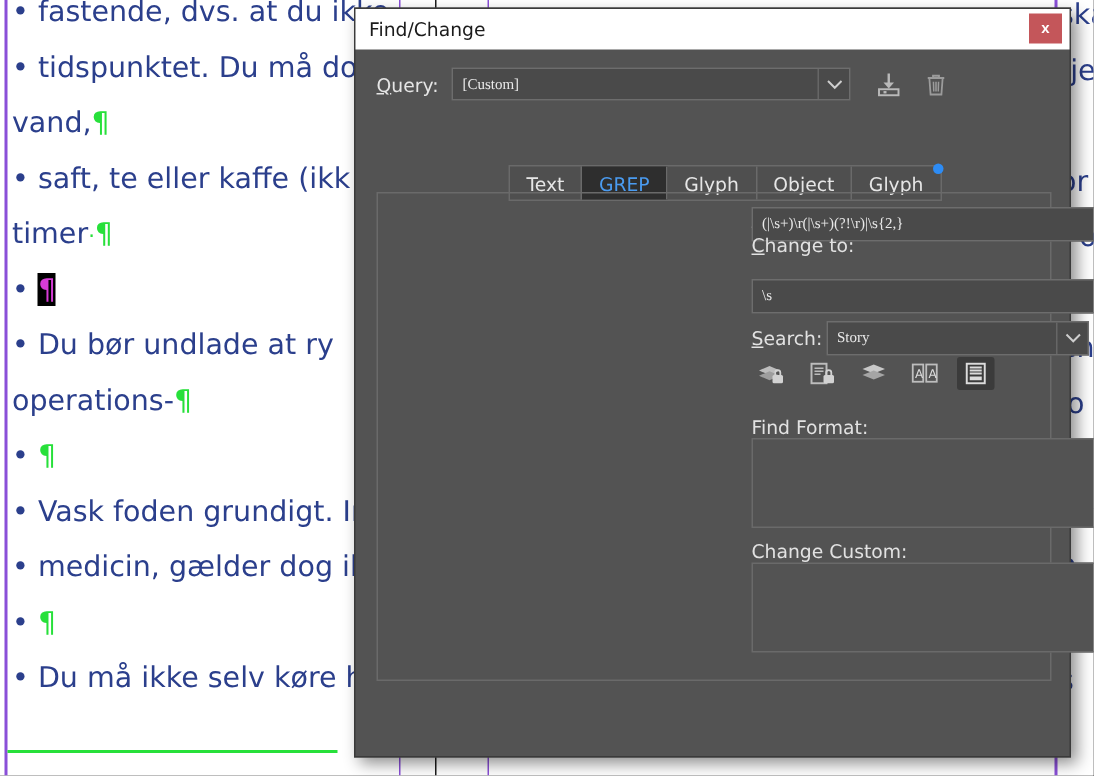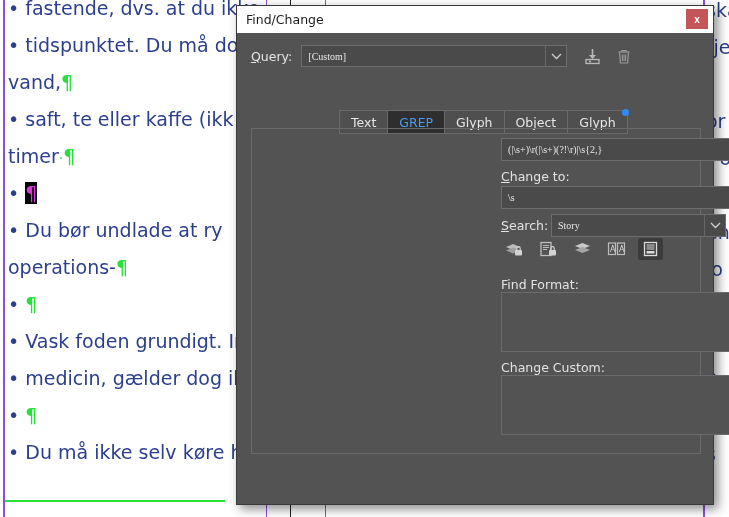--- a/index.html
+++ b/index.html
@@ -102,21 +102,21 @@
   #main-group{
     position:absolute;left:14px;top:95px;width:450px;height:326px;
     border:1px solid #6a6a6a;box-sizing:border-box;
   }
 
   .field-label{font-size:12.5px;color:#e2e2e2;font-family:"DejaVu Sans",sans-serif;}
 
   #find-what-lbl{position:absolute;left:264px;top:132px;}
   #find-what-combo{position:absolute;left:264px;top:132px;width:256px;height:23px;}
 
-  #change-to-lbl{position:absolute;left:264px;top:163px;}
+  #change-to-lbl{position:absolute;left:264px;top:150px;}
   #change-to-combo{position:absolute;left:264px;top:180px;width:256px;height:23px;}
 
   #search-lbl{position:absolute;left:264px;top:212px;}
   #search-combo{position:absolute;left:314px;top:208px;width:175px;height:23px;}
 
   #scope-icons{position:absolute;left:265px;top:232px;display:flex;gap:9px;}
   .scope-btn{
     width:25px;height:22px;display:flex;align-items:center;justify-content:center;
     cursor:pointer;border-radius:2px;
   }

